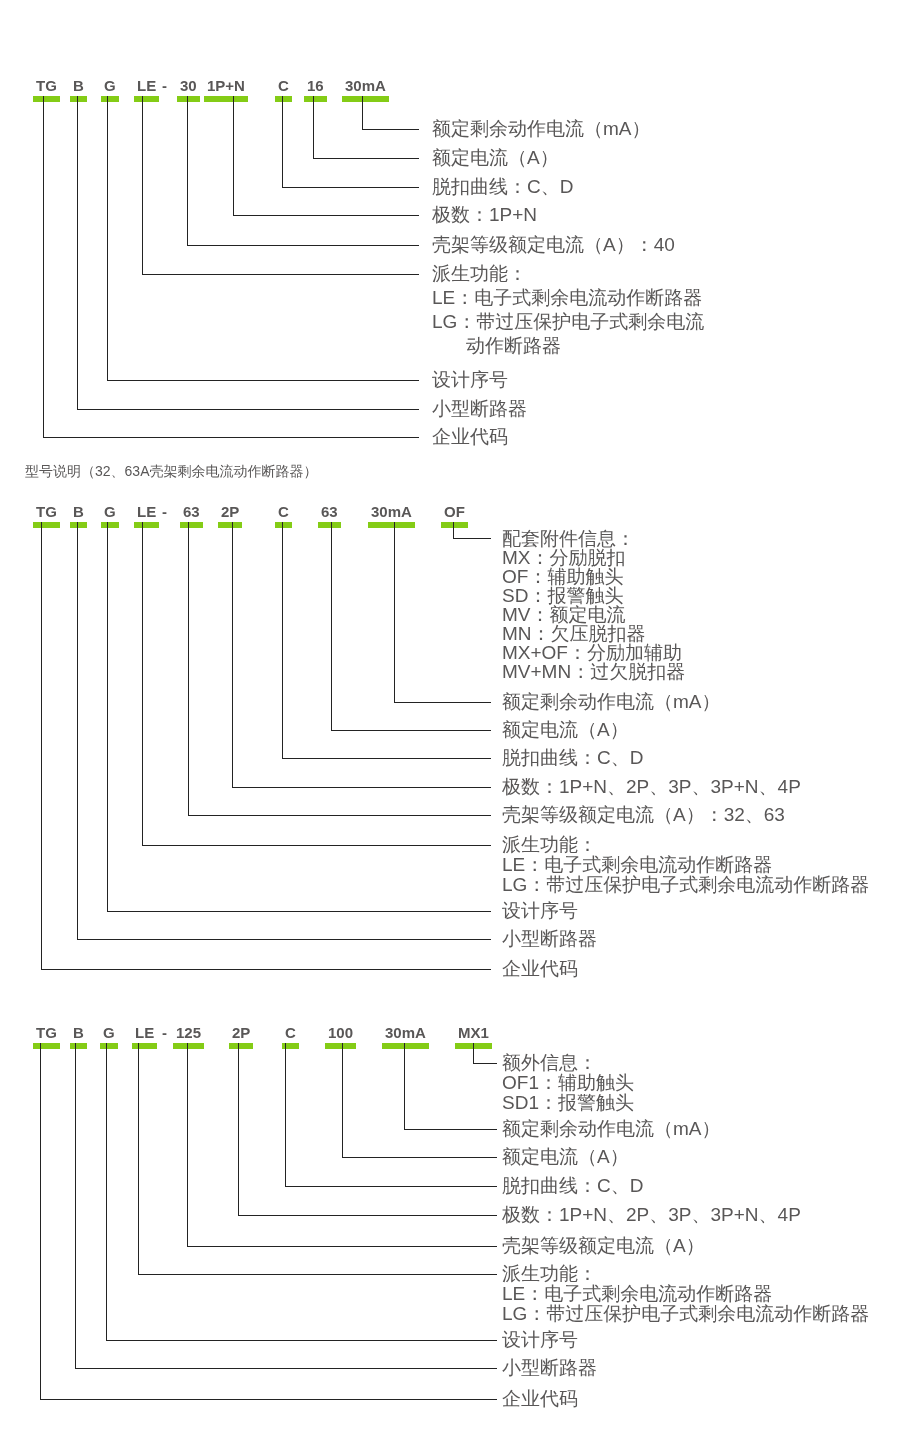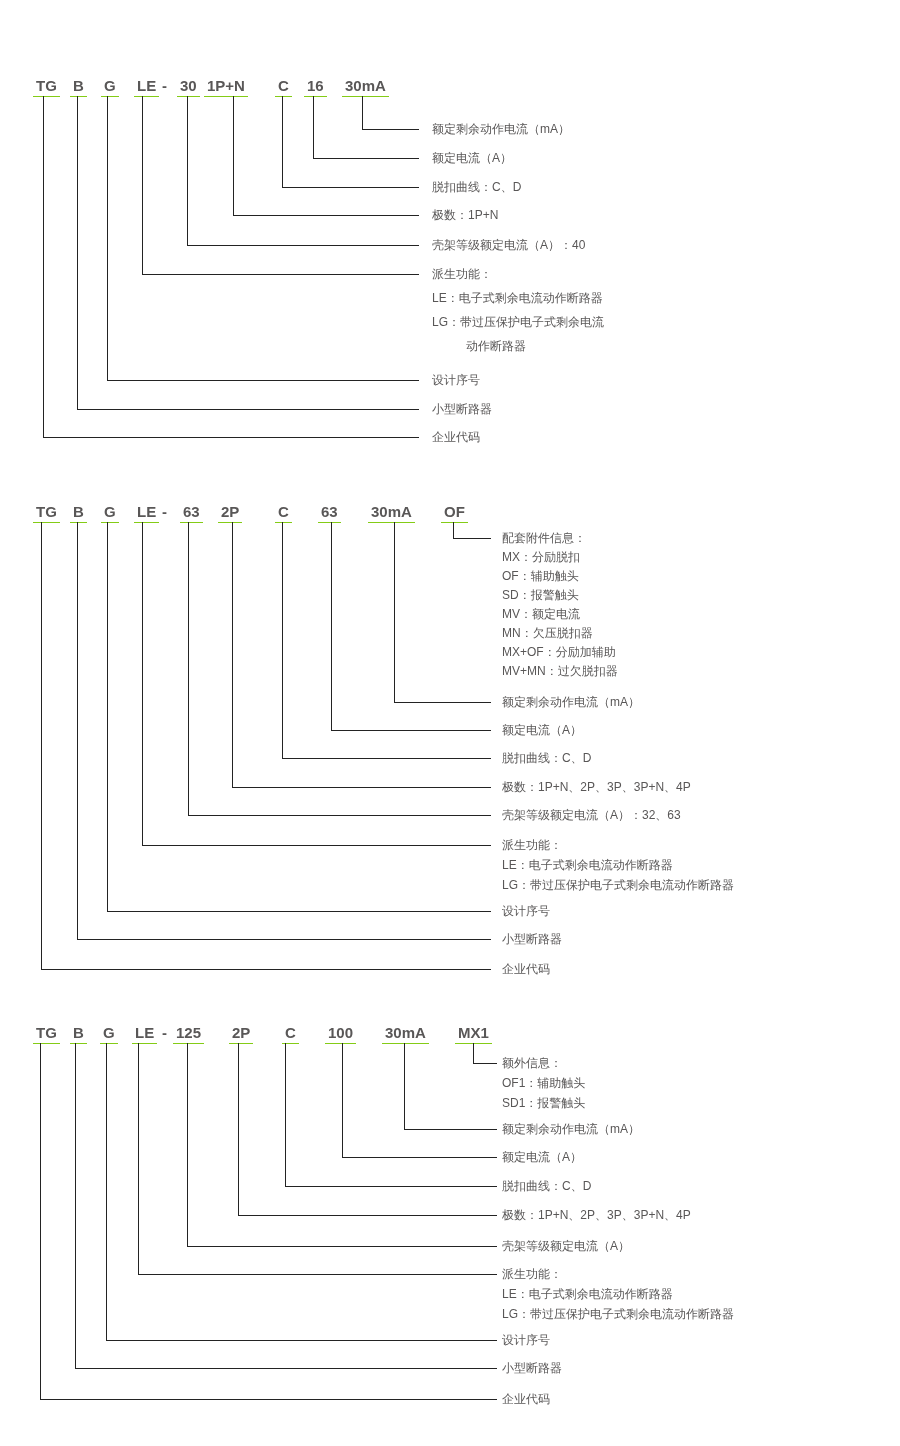--- a/index.html
+++ b/index.html
@@ -1,23 +1,23 @@
 <!DOCTYPE html>
 <html><head>
 <meta charset="utf-8">
 <style>
   html,body{margin:0;padding:0;background:#fff;}
   .cv{position:relative;width:900px;height:1446px;background:#fff;overflow:hidden;
       font-family:"Liberation Sans","DejaVu Sans",sans-serif;color:#595757;}
   .hd{position:absolute;font-size:14px;line-height:20px;white-space:nowrap;}
   .tk{position:absolute;font-size:15px;line-height:17px;padding:0 3px 2px;
-      border-bottom:1px solid #84cc16;white-space:nowrap;text-align:center;}
+      border-bottom:6px solid #84cc16;white-space:nowrap;text-align:center;}
   .tk.nb{border-bottom:none;}
   .ln{position:absolute;border-left:1px solid #232323;border-bottom:1px solid #232323;}
-  .lb{position:absolute;font-size:12px;line-height:20px;white-space:nowrap;}
+  .lb{position:absolute;font-size:19px;line-height:20px;white-space:nowrap;}
   .lb.p24{line-height:24px;}
   .lb.p19{line-height:19px;}
   .in{padding-left:34px;}
 </style>
 </head>
 <body>
 
 <div class="cv">
 
 
@@ -50,20 +50,21 @@
   <div class="lb p24" style="left:432px;top:262px">
     <div>派生功能：</div>
     <div>LE：电子式剩余电流动作断路器</div>
     <div>LG：带过压保护电子式剩余电流</div>
     <div class="in">动作断路器</div>
   </div>
   <div class="lb" style="left:432px;top:370px">设计序号</div>
   <div class="lb" style="left:432px;top:399px">小型断路器</div>
   <div class="lb" style="left:432px;top:427px">企业代码</div>
 
+  <div class="hd" style="left:25px;top:461px">型号说明（32、63A壳架剩余电流动作断路器）</div>
 
   <b class="tk" style="left:33px;top:503px">TG</b>
   <b class="tk" style="left:70px;top:503px">B</b>
   <b class="tk" style="left:101px;top:503px">G</b>
   <b class="tk" style="left:134px;top:503px">LE</b>
   <b class="tk nb" style="left:159px;top:503px">-</b>
   <b class="tk" style="left:180px;top:503px">63</b>
   <b class="tk" style="left:218px;top:503px">2P</b>
   <b class="tk" style="left:275px;top:503px">C</b>
   <b class="tk" style="left:318px;top:503px">63</b>

